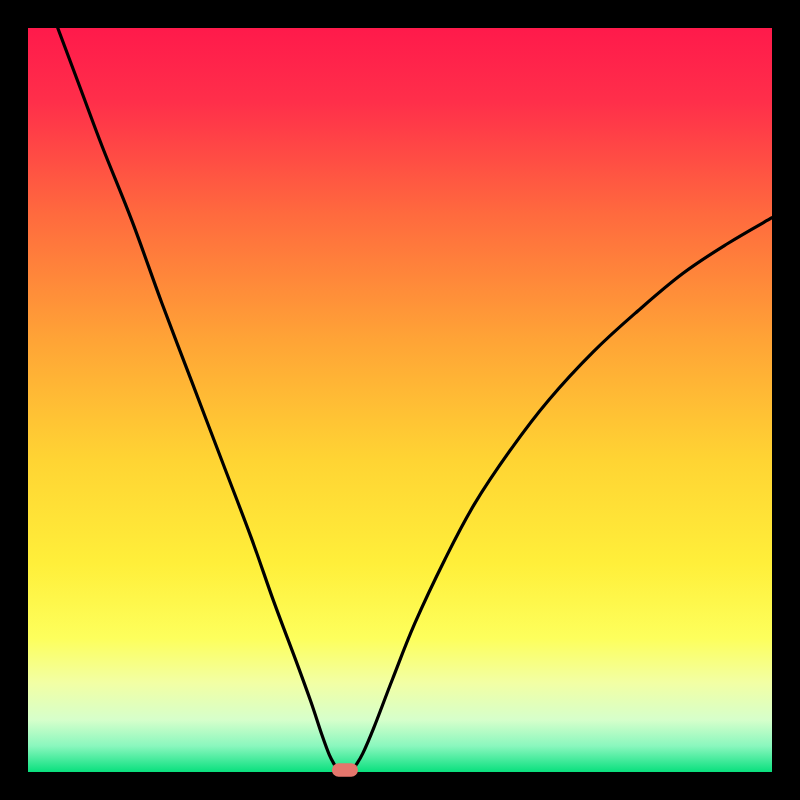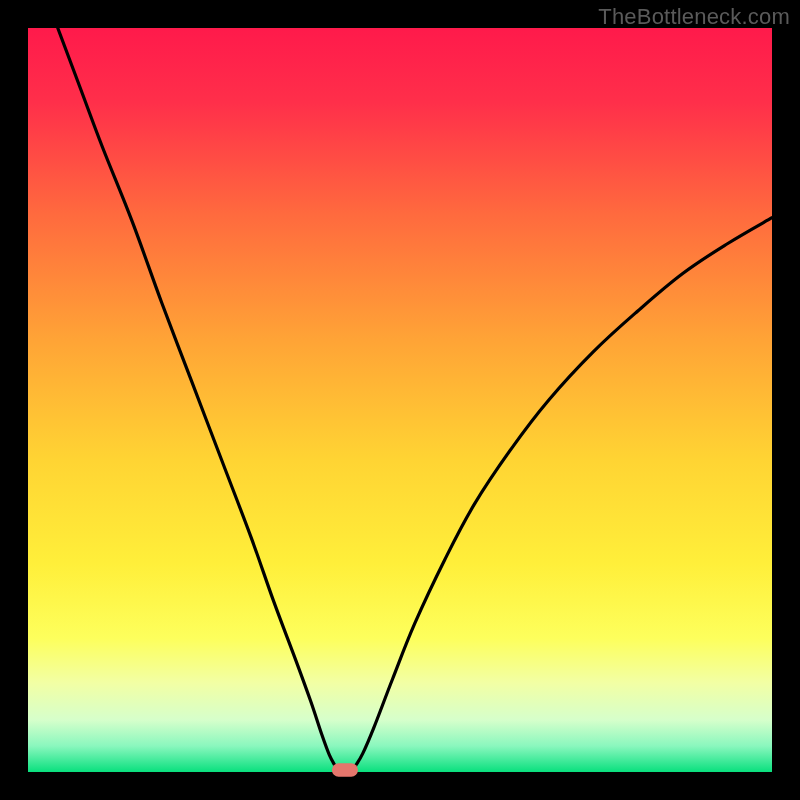--- a/index.html
+++ b/index.html
@@ -30,21 +30,20 @@
   }
   svg {
     display: block;
   }
 </style>
 </head>
 <body>
 
 <div class="frame">
 
-  <div class="watermark">TheBottleneck.com</div>
 
   <svg id="chart-svg" width="800" height="800" viewBox="0 0 800 800">
     <defs>
       <linearGradient id="bg-grad" x1="0" y1="0" x2="0" y2="1">
           <stop offset="0.00%" stop-color="#ff1a4b"></stop>
           <stop offset="10.00%" stop-color="#ff2f4a"></stop>
           <stop offset="25.00%" stop-color="#ff6a3e"></stop>
           <stop offset="42.00%" stop-color="#ffa436"></stop>
           <stop offset="58.00%" stop-color="#ffd433"></stop>
           <stop offset="72.00%" stop-color="#ffef3a"></stop>

